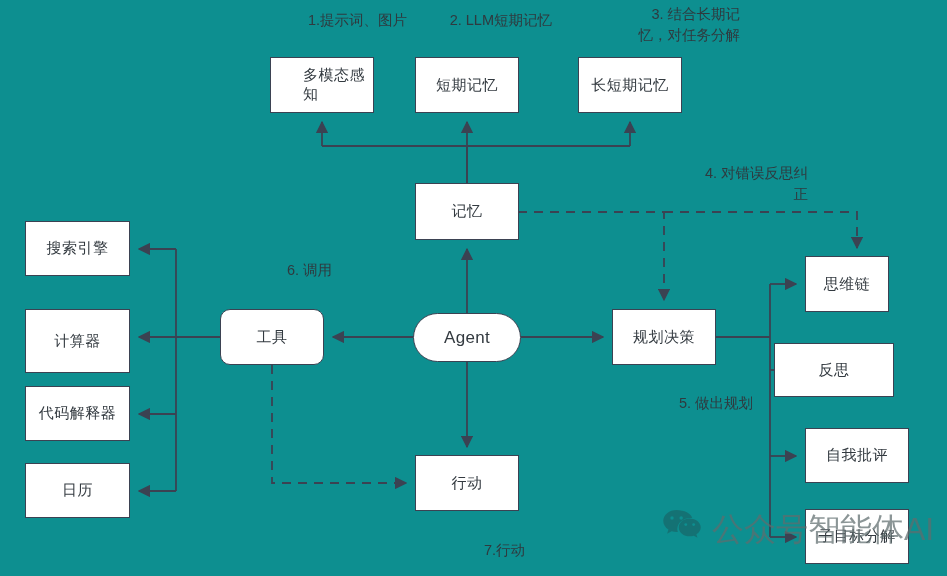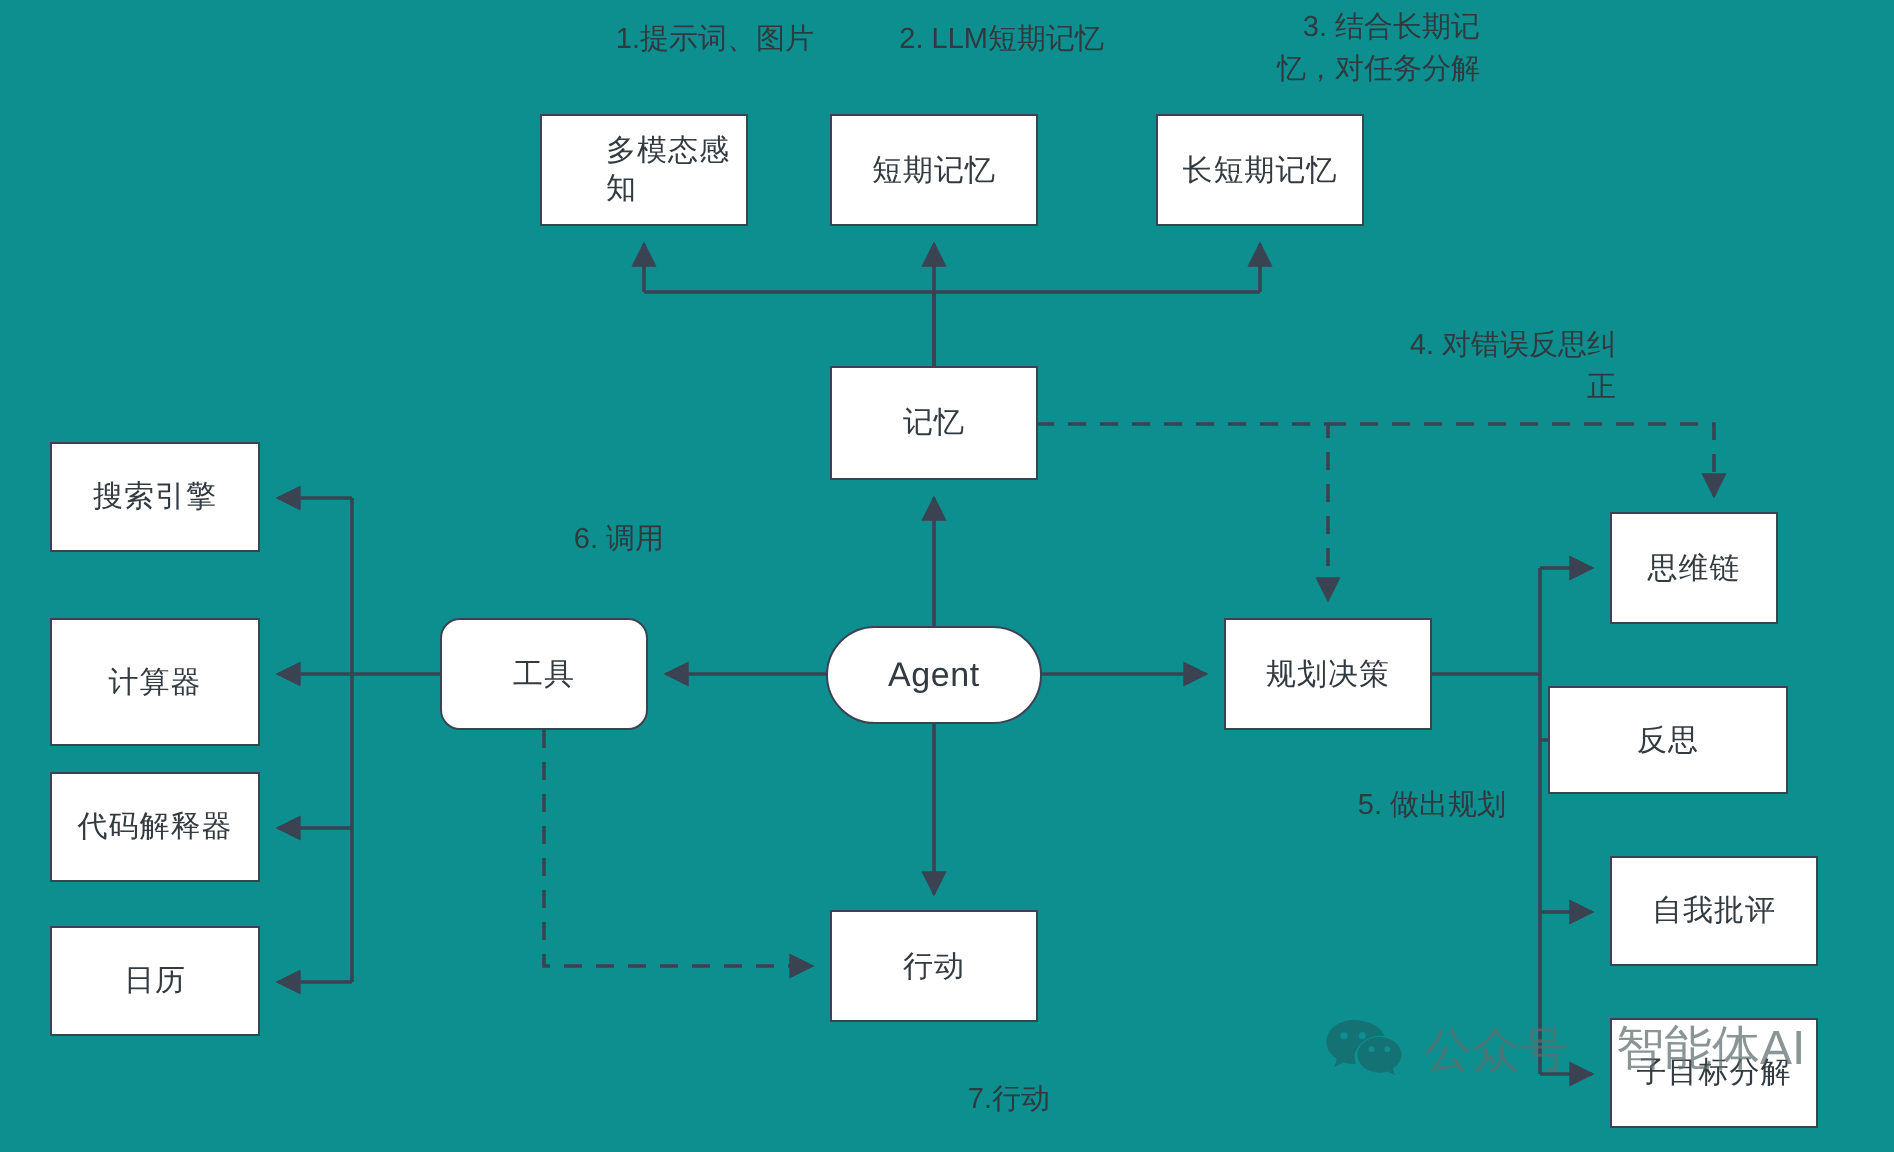--- a/index.html
+++ b/index.html
@@ -45,25 +45,24 @@
     font-size: 14.5px;
     line-height: 1.45;
     text-align: right;
     z-index: 4;
     white-space: pre-line;
   }
   .watermark {
     position: absolute;
     z-index: 5;
     display: flex;
-    align-items: center;
     gap: 10px;
     color: #6e7b7c;
     opacity: 0.72;
-    font-size: 24px;
+    font-size: 32px;
     pointer-events: none;
   }
   .wm-text { color: #5f6d6e; }
   .wm-logo { width: 40px; height: 34px; display:block; }
 </style>
 </head>
 <body>
 
 <div id="canvas">
 

